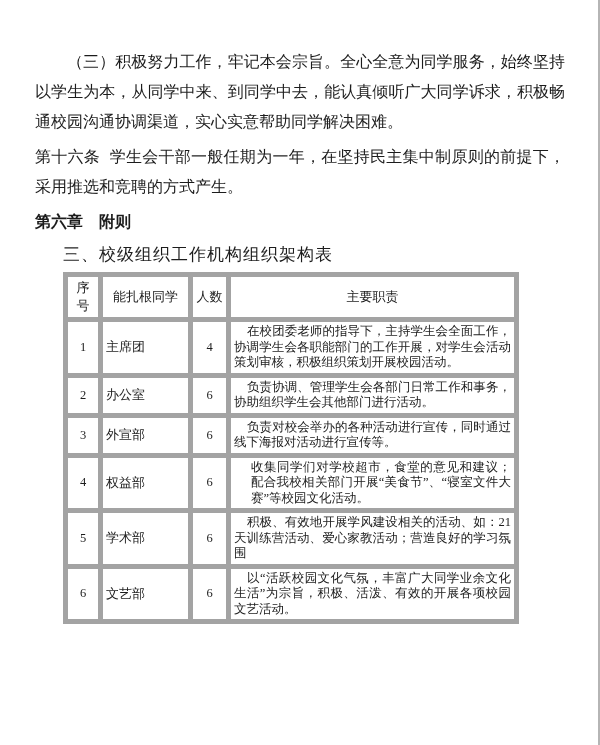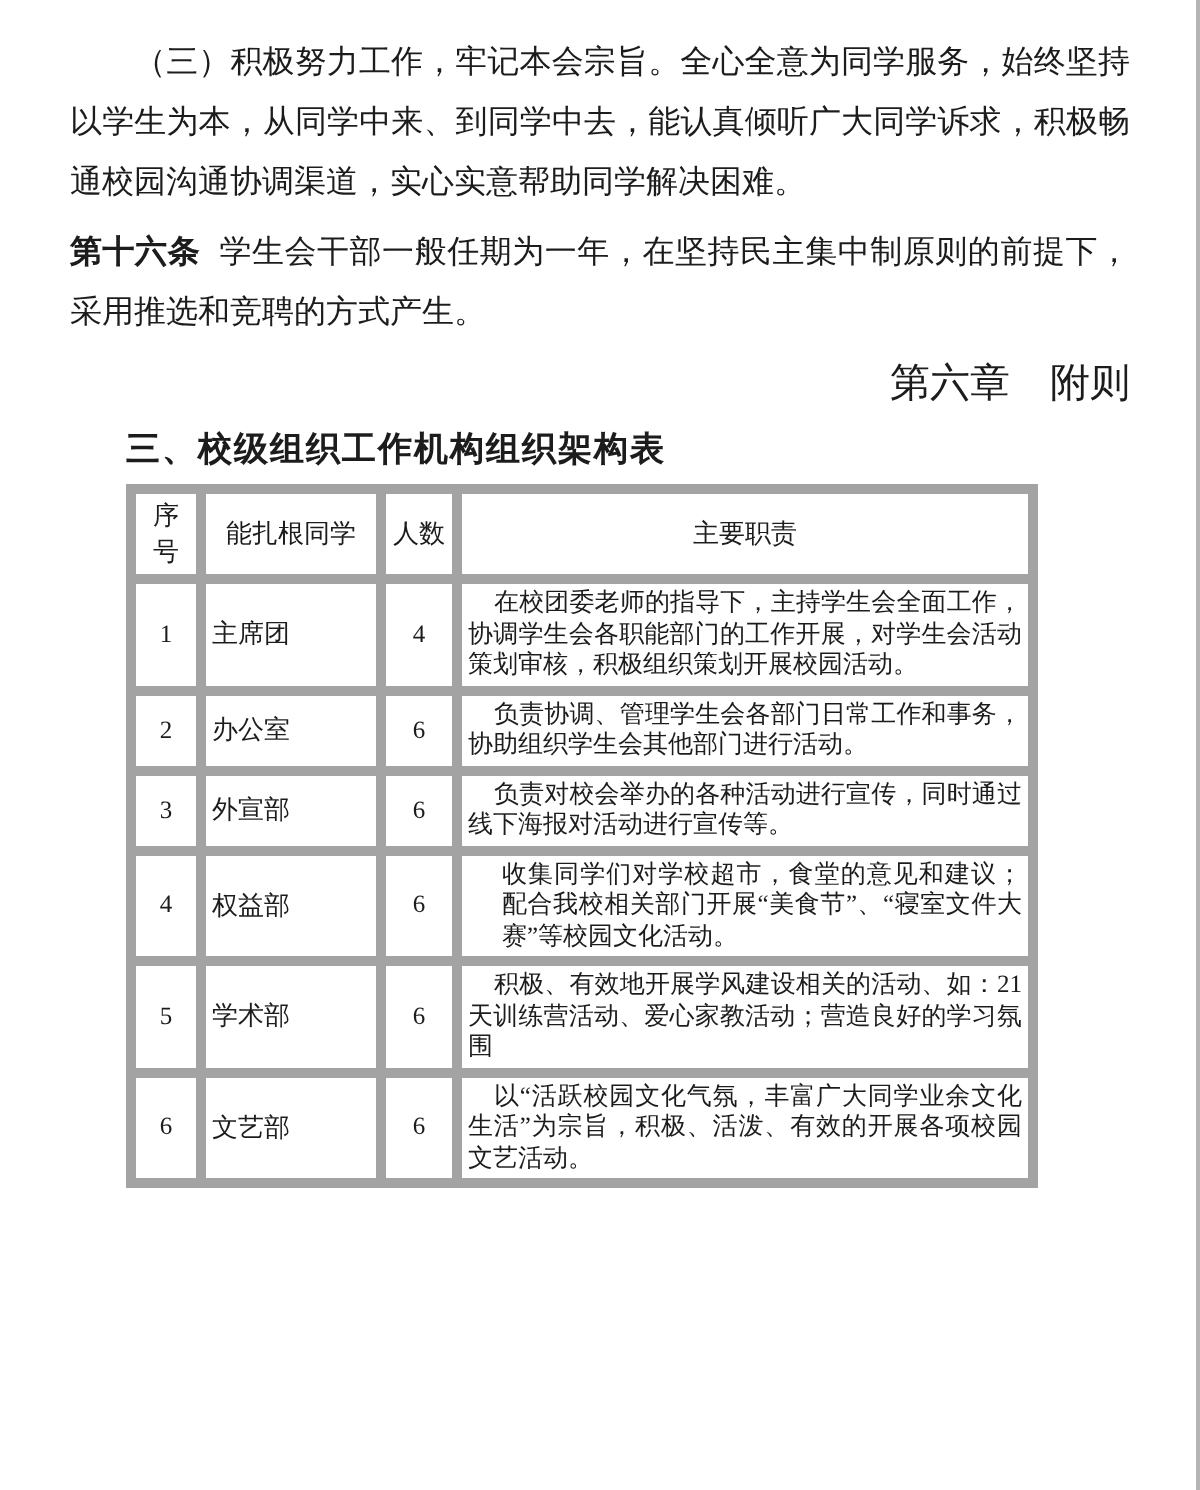--- a/index.html
+++ b/index.html
@@ -14,43 +14,44 @@
     padding: 17px 33px 0 35px;
     overflow: hidden;
     border-right: 2px solid #b5b5b5;
   }
   .para {
     font-size: 16px;
     line-height: 30px;
     text-align: justify;
     text-indent: 2em;
     margin-bottom: 5px;
+    margin-top: 30px;
   }
   .article {
     font-size: 16px;
     line-height: 30px;
     text-align: justify;
     margin-bottom: 5px;
   }
   .article-label {
-    font-weight: bold;
+    font-weight: normal;
     margin-right: 0.6em;
   }
   .chapter-heading {
-    font-size: 20px;
+    font-size: 16px;
     line-height: 30px;
-    font-weight: normal;
-    text-align: right;
+    font-weight: bold;
+    text-align: left;
     margin: 2px 0 3px 0;
   }
   .table-heading {
     font-family: "Liberation Sans", "DejaVu Sans", sans-serif;
     font-size: 17px;
     line-height: 26px;
-    font-weight: bold;
+    font-weight: normal;
     margin: 5px 0 4px 28px;
     letter-spacing: 1px;
   }
   table.org-table {
     border-collapse: collapse;
     margin-left: 28px;
     width: 451px;
     table-layout: fixed;
     font-size: 12.5px;
   }

